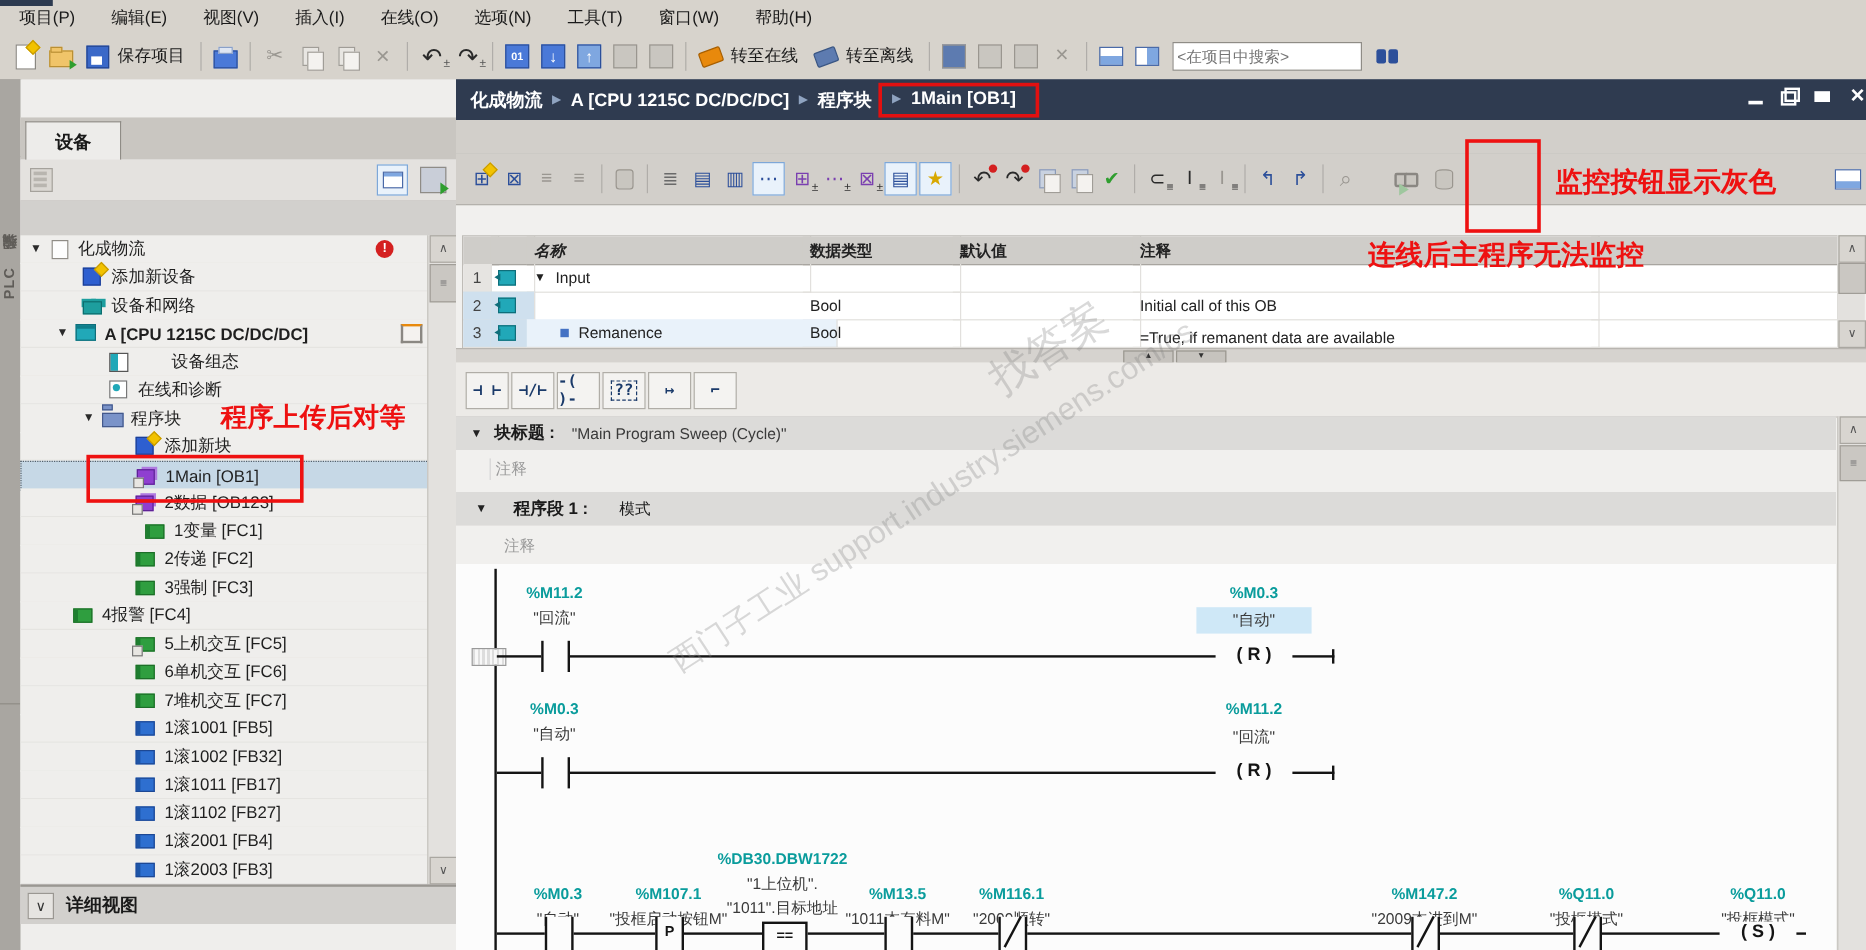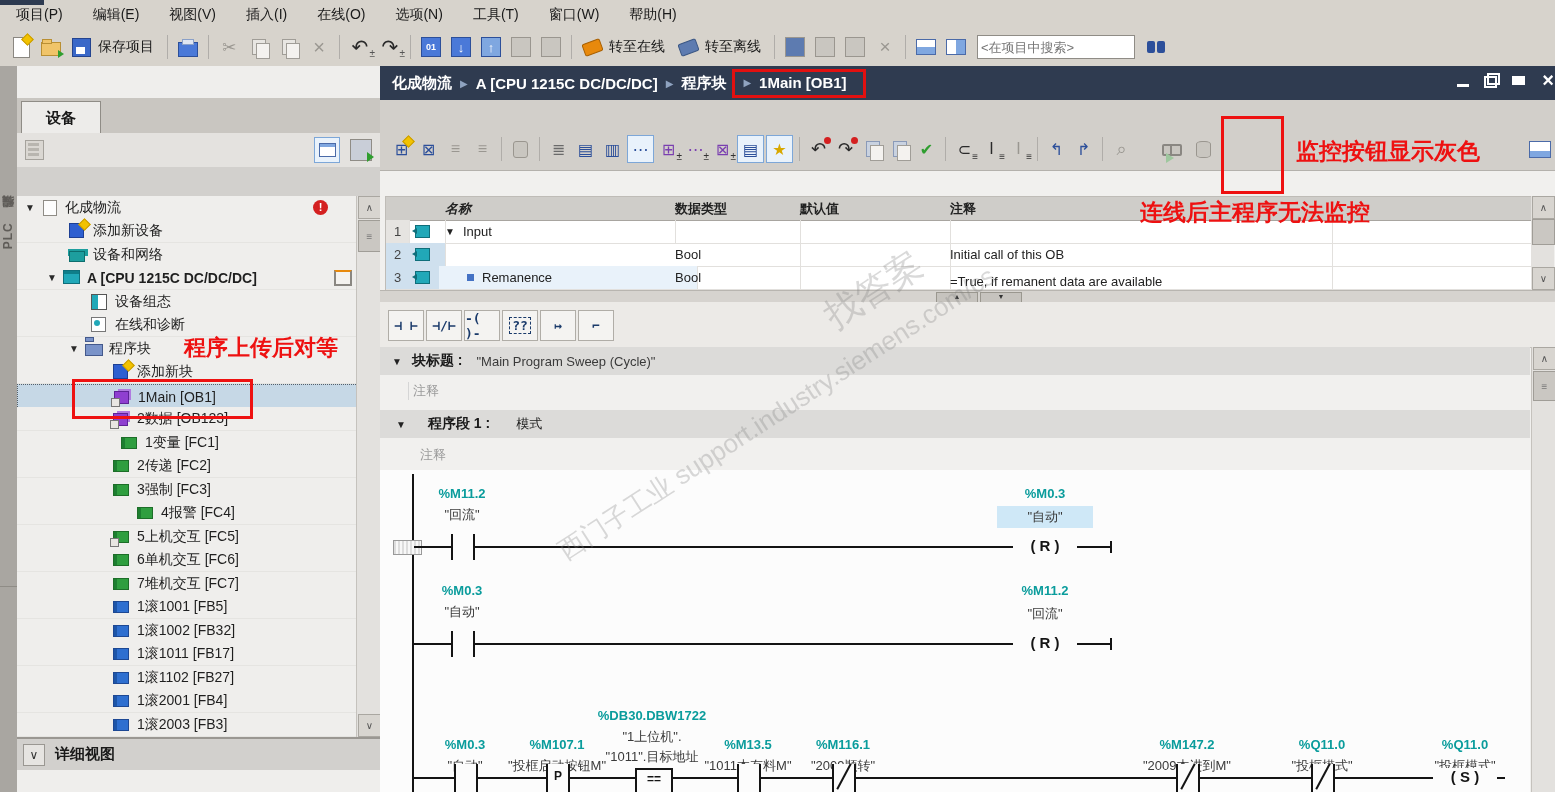--- a/index.html
+++ b/index.html
@@ -320,21 +320,21 @@
         <span>设备和网络</span>
       </div>
     <div class="trow" style="top:200px;padding-left:30px;">
         <span class="arrow">▼</span>
         <span class="ti">
           <span class="ti-plc" style="display:block;"></span>
         </span>
         <span style="font-weight:bold;">A [CPU 1215C DC/DC/DC]</span>
         <span class="cpu-badge"></span>
       </div>
-    <div class="trow" style="top:224px;padding-left:74px;">
+    <div class="trow" style="top:224px;padding-left:74px;gap:28px;">
         <span class="ti">
           <span class="ti-cfg" style="display:block;"></span>
         </span>
         <span>设备组态</span>
       </div>
     <div class="trow" style="top:247px;padding-left:74px;">
         <span class="ti">
           <span class="ti-diag" style="display:block;"></span>
         </span>
         <span>在线和诊断</span>
@@ -378,21 +378,21 @@
           <span class="ti-fc" style="display:block;"></span>
         </span>
         <span>2传递 [FC2]</span>
       </div>
     <div class="trow" style="top:412px;padding-left:96px;">
         <span class="ti">
           <span class="ti-fc" style="display:block;"></span>
         </span>
         <span>3强制 [FC3]</span>
       </div>
-    <div class="trow" style="top:435px;padding-left:120px;">
+    <div class="trow" style="top:435px;padding-left:44px;">
         <span class="ti">
           <span class="ti-fc" style="display:block;"></span>
         </span>
         <span>4报警 [FC4]</span>
       </div>
     <div class="trow" style="top:459px;padding-left:96px;">
         <span class="ti">
           <span class="ti-fc" style="display:block;"></span>
           <span class="lock"></span>
         </span>

